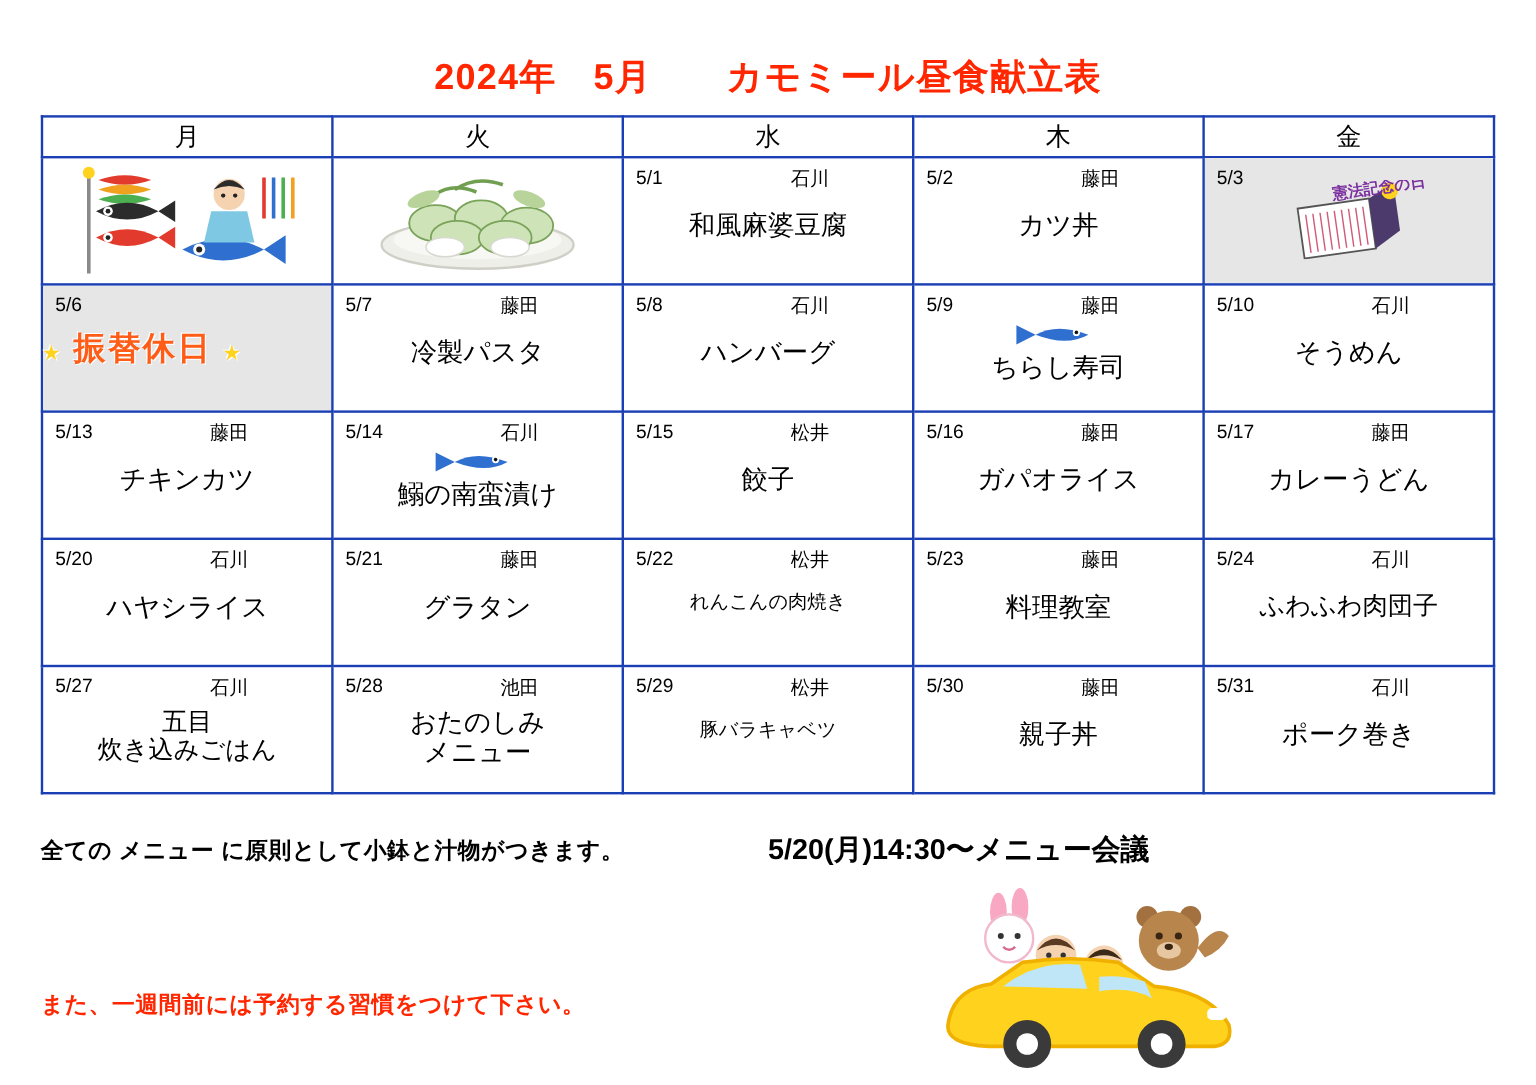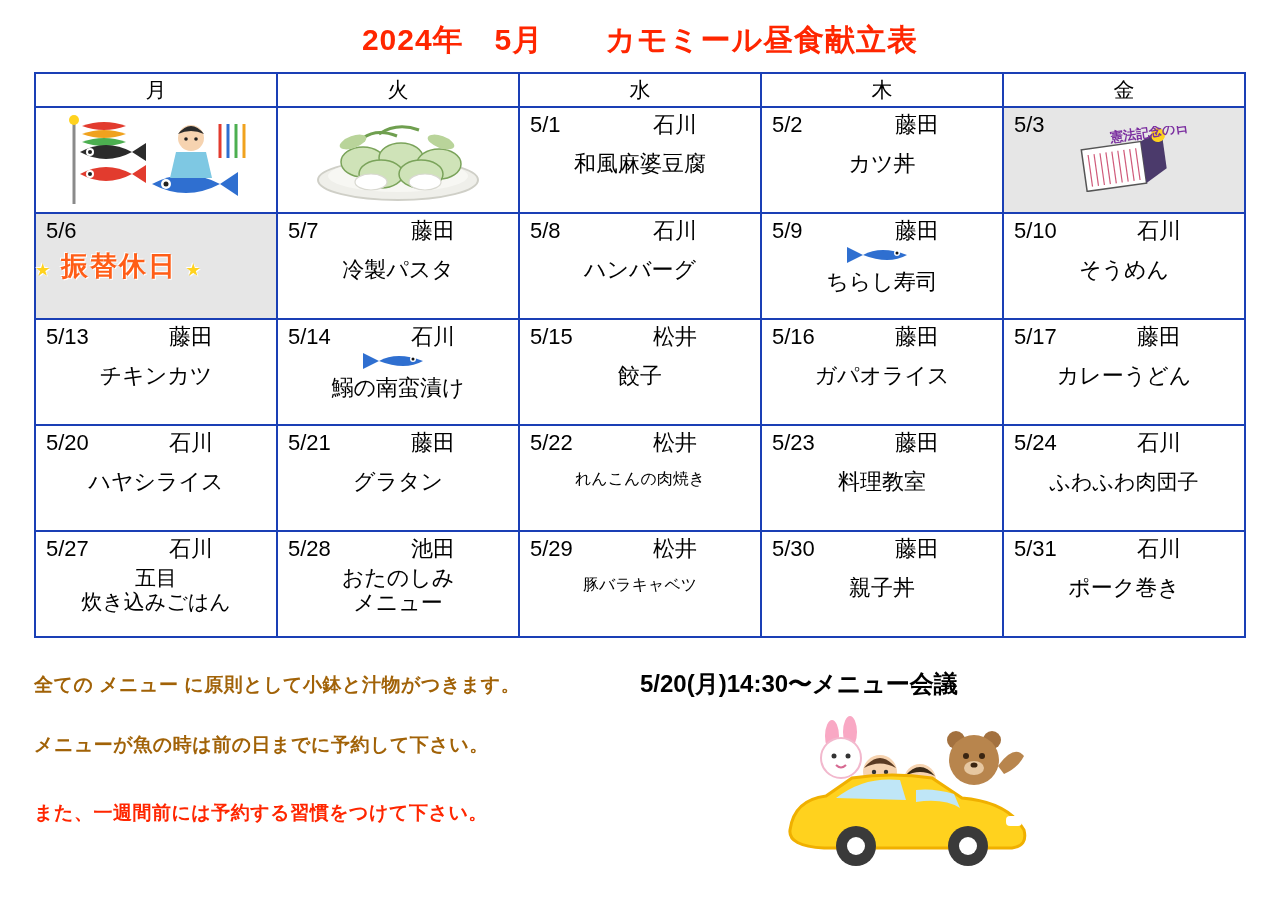--- a/index.html
+++ b/index.html
@@ -12,20 +12,21 @@
     background: #ffffff;
     font-family: "Liberation Sans", sans-serif;
     color: #000000;
     overflow: hidden;
     position: relative;
   }
   .page {
     position: relative;
     width: 1280px;
     height: 689px;
+    margin-top: 24px;
   }
   .title {
     position: absolute;
     top: 20px;
     left: 0;
     width: 1280px;
     text-align: center;
     font-size: 30px;
     font-weight: bold;
     color: #ff2600;
@@ -56,21 +57,21 @@
     position: relative;
   }
   td.cell.holiday {
     background: #e6e6e6;
   }
   .row-top {
     display: flex;
     justify-content: flex-start;
     align-items: center;
     padding: 6px 8px 0 10px;
-    font-size: 22px;
+    font-size: 16px;
     height: 28px;
     box-sizing: border-box;
   }
   .date {
     min-width: 74px;
     text-align: left;
   }
   .staff {
     flex: 1;
     text-align: center;
@@ -120,21 +121,21 @@
     position: absolute;
     left: 34px;
     top: 672px;
     width: 1212px;
     font-size: 0;
   }
   .note-line {
     font-family: "Liberation Sans", sans-serif;
     font-weight: bold;
     font-size: 19px;
-    color: #a16207;
+    color: #000000;
     margin-bottom: 6px;
     letter-spacing: 0.5px;
   }
   .note-red {
     color: #ff2600;
   }
   .meeting {
     position: absolute;
     left: 640px;
     top: 668px;
@@ -452,21 +453,20 @@
         </td>
       </tr>
     </tbody>
   </table>
 
   <div class="notes">
     <div class="note-block-1">
       <div class="note-line">全ての メニュー に原則として小鉢と汁物がつきます。</div>
     </div>
     <div class="note-block-2">
-      <div class="note-line">メニューが魚の時は前の日までに予約して下さい。</div>
     </div>
     <div class="note-block-3">
       <div class="note-line note-red">また、一週間前には予約する習慣をつけて下さい。</div>
     </div>
   </div>
 
   <div class="meeting">5/20(月)14:30〜メニュー会議</div>
 
   <div class="car-art">
     <svg width="280" height="160" viewBox="0 0 280 160">

